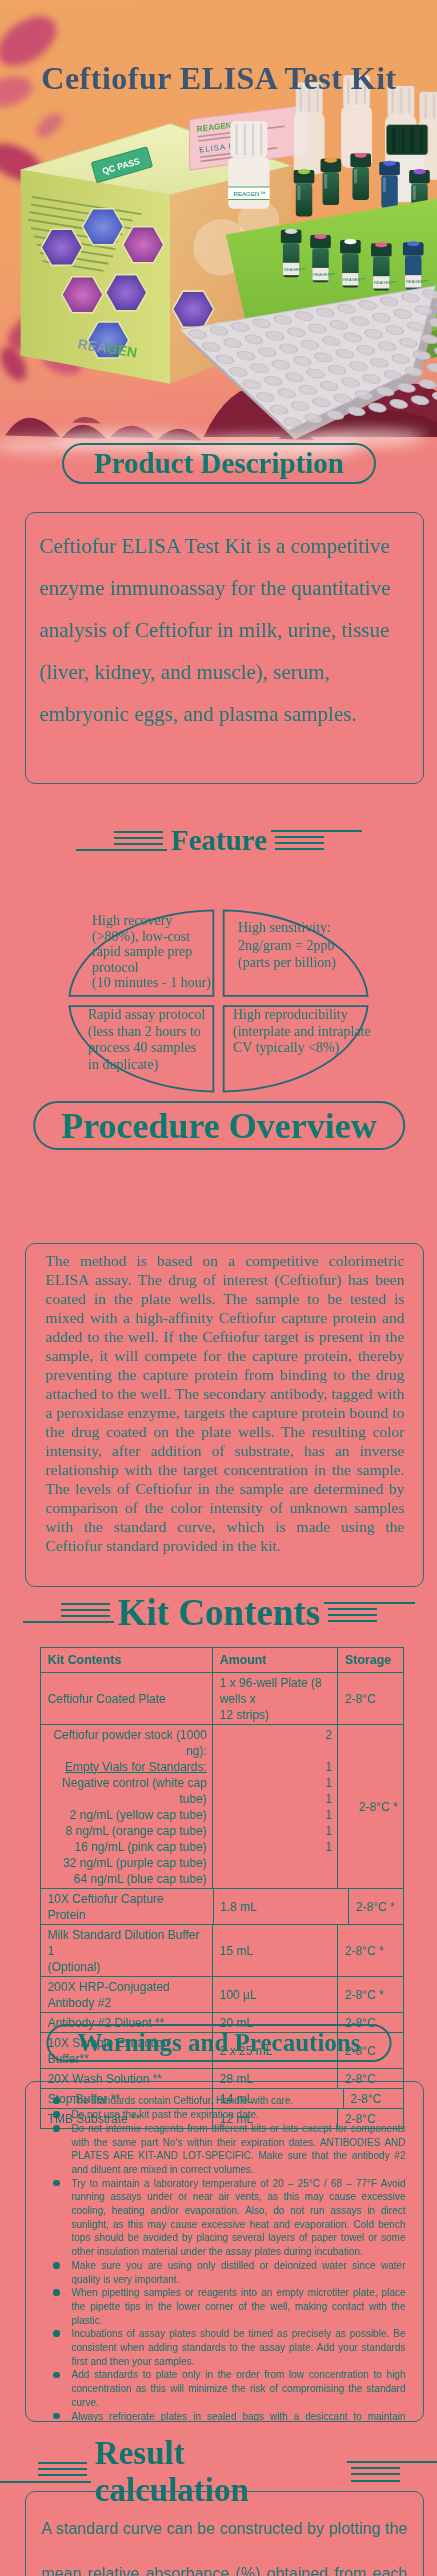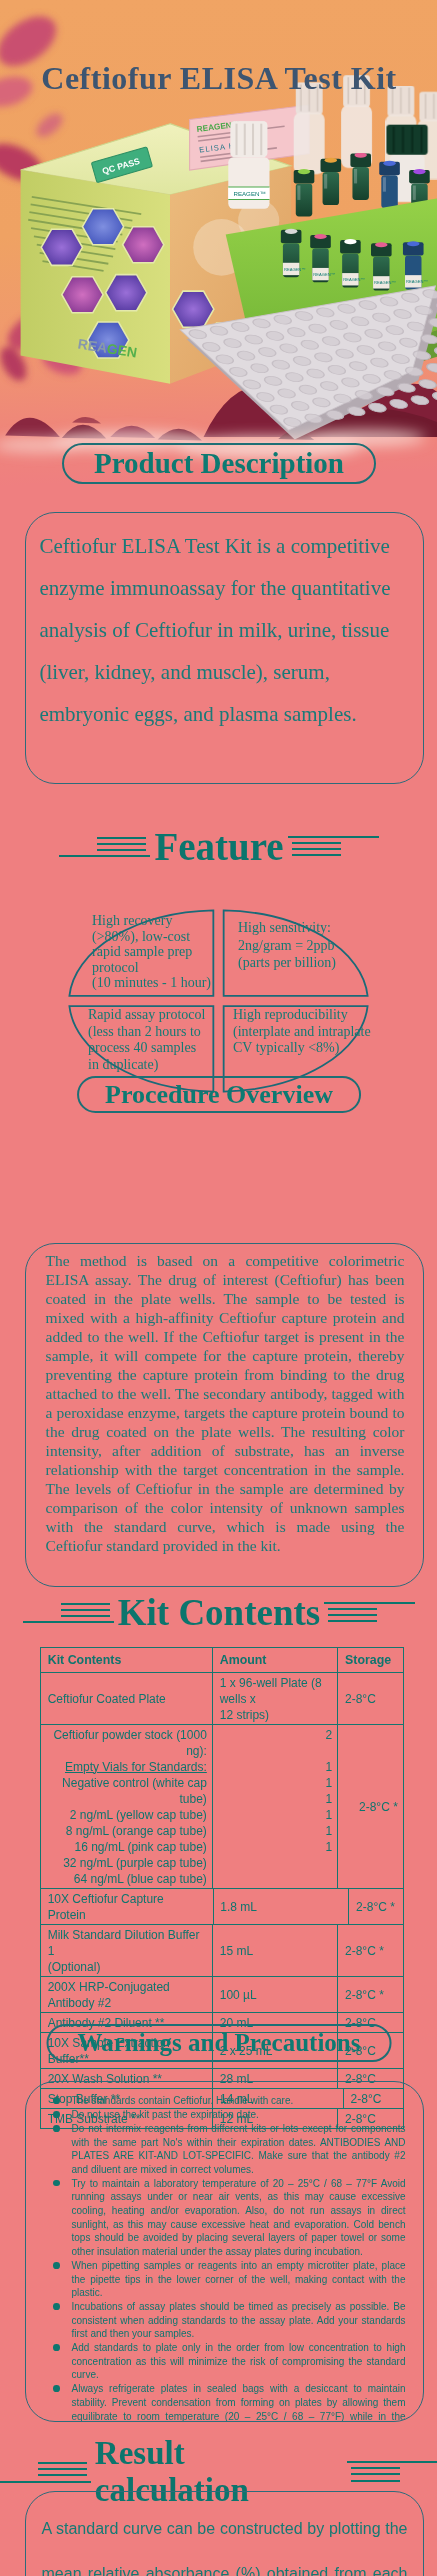--- a/index.html
+++ b/index.html
@@ -9,44 +9,44 @@
   .hero{position:absolute;left:0;top:0;width:438px;height:608px;
         background:linear-gradient(178deg,#f0a464 0%,#efa263 38%,#f0986e 55%,#ef8779 68%,#ef7f80 78%,#ef7f80 100%);}
   .hero-art{position:absolute;left:0;top:0;}
   .hero-title{position:absolute;left:0;top:60px;width:100%;text-align:center;
         font-size:32px;font-weight:bold;color:#3d5571;letter-spacing:0.5px;margin:0;}
   
   .pill{position:absolute;left:50%;transform:translateX(-50%);
         border:2.1px solid #1d6f75;border-radius:36px;color:#0d7a72;font-weight:bold;
         text-align:center;white-space:nowrap;}
   .pill-pd{top:443px;font-size:29px;padding:2.1px 30px;}
-  .pill-po{top:1076px;font-size:26px;padding:1.5px 26px;}
+  .pill-po{top:1101px;font-size:36px;padding:1.5px 26px;}
   .pill-wp{top:2024px;font-size:25px;padding:3.1px 29px;}
   
-  .fbox{position:absolute;left:25px;width:399px;border:1.5px solid #2d6b7b;border-radius:30px;
+  .fbox{position:absolute;left:25px;width:399px;border:1.5px solid #2d6b7b;border-radius:10px;
         box-sizing:border-box;color:#1a7a78;}
   .desc-box{top:512px;height:272px;}
   .desc-box p{margin:0;padding:12.4px 11.3px 0 13.4px;font-size:21px;line-height:42px;}
   .proc-box{top:1243px;height:344px;}
   .proc-box p{margin:0;padding:7.2px 18.5px 0 19.6px;font-size:15.5px;line-height:19px;text-align:justify;}
   .warn-box{top:2081px;height:341px;overflow:hidden;}
   .warn-box ul{margin:0;padding:12.4px 17.5px 0 27px;list-style:none;}
   .warn-box li{position:relative;padding-left:18.5px;margin:0;color:#0f756e;
         font-family:"Liberation Sans","DejaVu Sans",sans-serif;font-size:10px;line-height:13.7px;
         text-align:justify;}
   .warn-box li::before{content:"";position:absolute;left:0;top:3.1px;width:6.7px;height:6.7px;
         border-radius:50%;background:#0f756e;}
   .result-box{top:2491px;height:226px;}
   .result-box p{margin:0;padding:14.4px 15.5px 0 15.5px;font-family:"Liberation Sans","DejaVu Sans",sans-serif;
         font-size:16px;line-height:45px;text-align:justify;color:#157a74;}
   
   .sec-head{position:absolute;left:0;width:100%;display:flex;justify-content:center;
         align-items:center;color:#0c756d;font-weight:bold;}
   .sec-head .txt{margin:0 8.2px;}
-  .h-feature{top:824px;font-size:39px;}
+  .h-feature{top:824px;font-size:29px;}
   .h-kit{top:1591px;font-size:37px;}
   .h-result{top:2435px;font-size:33px;}
   .deco{position:relative;width:88px;height:24px;}
   .deco i{position:absolute;display:block;height:2.1px;background:#0c756d;}
   .deco-l i.b1{top:2.1px;right:0;width:49px;}
   .deco-l i.b2{top:8.2px;right:0;width:49px;}
   .deco-l i.b3{top:14.4px;right:0;width:49px;}
   .deco-l i.b4{top:20.6px;right:-4.1px;width:91px;}
   .deco-r i.b1{top:1px;left:-4.1px;width:91px;}
   .deco-r i.b2{top:7.2px;left:0;width:49px;}
@@ -657,20 +657,21 @@
       </div>
     </div>
 
   <div class="pill pill-wp">Warnings and Precautions</div>
   <div class="fbox warn-box">
     <ul id="warn-list">
         <li>The standards contain Ceftiofur. Handle with care.</li>
         <li>Do not use the kit past the expiration date.</li>
         <li>Do not intermix reagents from different kits or lots except for components with the same part No's within their expiration dates. ANTIBODIES AND PLATES ARE KIT-AND LOT-SPECIFIC. Make sure that the antibody #2 and diluent are mixed in correct volumes.</li>
         <li>Try to maintain a laboratory temperature of 20 – 25°C / 68 – 77°F Avoid running assays under or near air vents, as this may cause excessive cooling, heating and/or evaporation. Also, do not run assays in direct sunlight, as this may cause excessive heat and evaporation. Cold bench tops should be avoided by placing several layers of paper towel or some other insulation material under the assay plates during incubation.</li>
+        <li>Make sure you are using only distilled or deionized water since water quality is very important.</li>
         <li>When pipetting samples or reagents into an empty microtiter plate, place the pipette tips in the lower corner of the well, making contact with the plastic.</li>
         <li>Incubations of assay plates should be timed as precisely as possible. Be consistent when adding standards to the assay plate. Add your standards first and then your samples.</li>
         <li>Add standards to plate only in the order from low concentration to high concentration as this will minimize the risk of compromising the standard curve.</li>
         <li>Always refrigerate plates in sealed bags with a desiccant to maintain stability. Prevent condensation from forming on plates by allowing them equilibrate to room temperature (20 – 25°C / 68 – 77°F) while in the packaging.</li>
       </ul>
   </div>
 
   <div class="sec-head h-result">
     <span class="deco deco-l">
         <i class="b1"></i>

